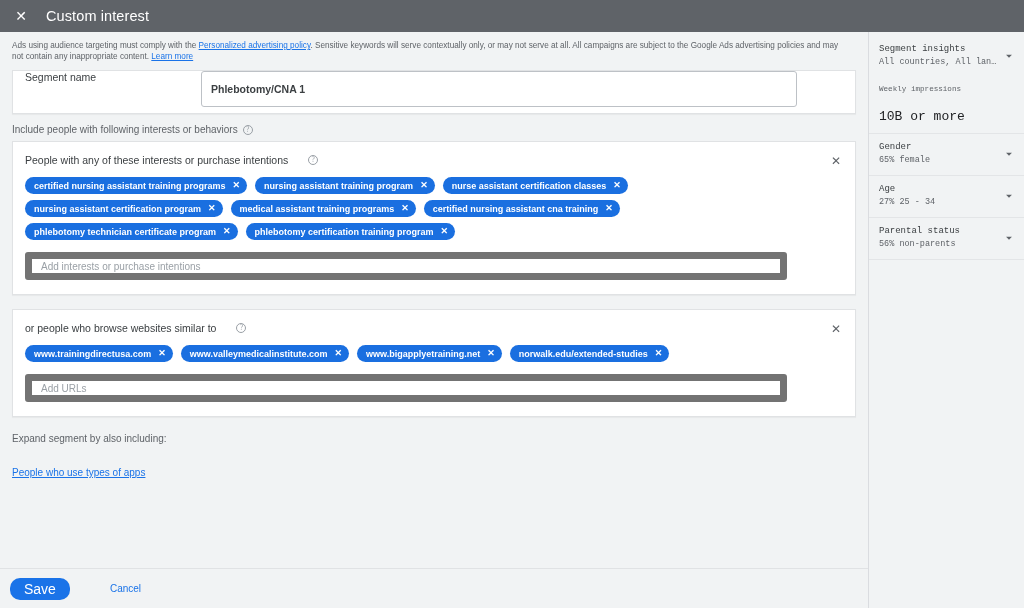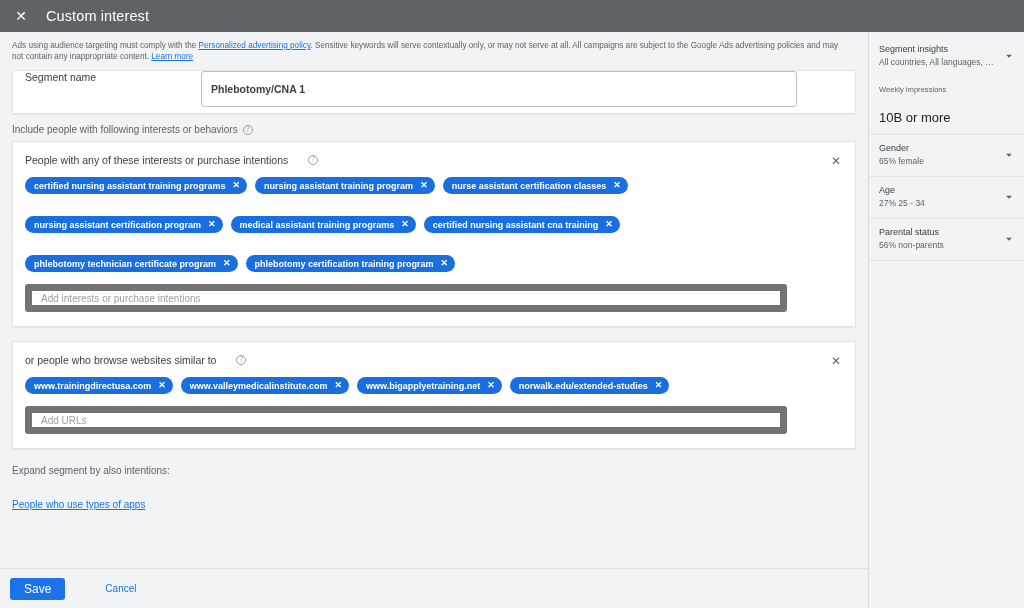--- a/index.html
+++ b/index.html
@@ -154,21 +154,21 @@
     display: flex; align-items: center; justify-content: center;
     color: #5f6368;
     font-size: 12px;
     cursor: pointer;
   }
 
   
   .chips {
     display: flex;
     flex-wrap: wrap;
-    gap: 22px 8px;
+    gap: 6px 8px;
     margin-bottom: 12px;
     max-width: 760px;
   }
   .chip {
     background: #1a6fe0;
     color: #ffffff;
     border-radius: 11px;
     height: 17px;
     display: inline-flex;
     align-items: center;
@@ -210,20 +210,21 @@
     font-size: 10px;
     color: #1a73e8;
     cursor: pointer;
   }
 
   
   .side-row {
     padding: 8px 10px 9px 10px;
     position: relative;
     border-bottom: 1px solid #e3e5e7;
+    font-family: Liberation Mono, monospace;
   }
   .side-row.no-border { border-bottom: none; }
   .side-title {
     font-size: 9px;
     color: #3c4043;
     line-height: 1.25;
   }
   .side-sub {
     font-size: 8.5px;
     color: #5f6368;
@@ -262,24 +263,24 @@
     border-top: 1px solid #e0e2e4;
     display: flex;
     align-items: center;
     padding: 0 10px;
     gap: 12px;
   }
   .btn-save {
     background: #1a73e8;
     color: #ffffff;
     border: none;
-    border-radius: 3px;
+    border-radius: 10px;
     height: 22px;
     padding: 0 14px;
-    font-size: 12px;
+    font-size: 14px;
     font-family: "Liberation Sans", sans-serif;
     cursor: pointer;
   }
   .btn-cancel {
     background: transparent;
     color: #1a73e8;
     border: none;
     height: 22px;
     padding: 0 8px;
     font-size: 10px;
@@ -380,21 +381,21 @@
             </span>
           <span class="chip">
               <span>norwalk.edu/extended-studies</span>
               <span class="chip-x">✕</span>
             </span>
         </div>
         <div class="add-input">Add URLs</div>
       </div>
 
       <div class="expand-wrap">
-        <div class="expand-label">Expand segment by also intentions:</div>
+        <div class="expand-label">Expand segment by also including:</div>
         <a class="expand-link" href="#">People who use types of apps</a>
       </div>
 
       <div class="footer">
         <button class="btn-save">Save</button>
         <button class="btn-cancel">Cancel</button>
       </div>
     </div>
 
     <div class="side">

